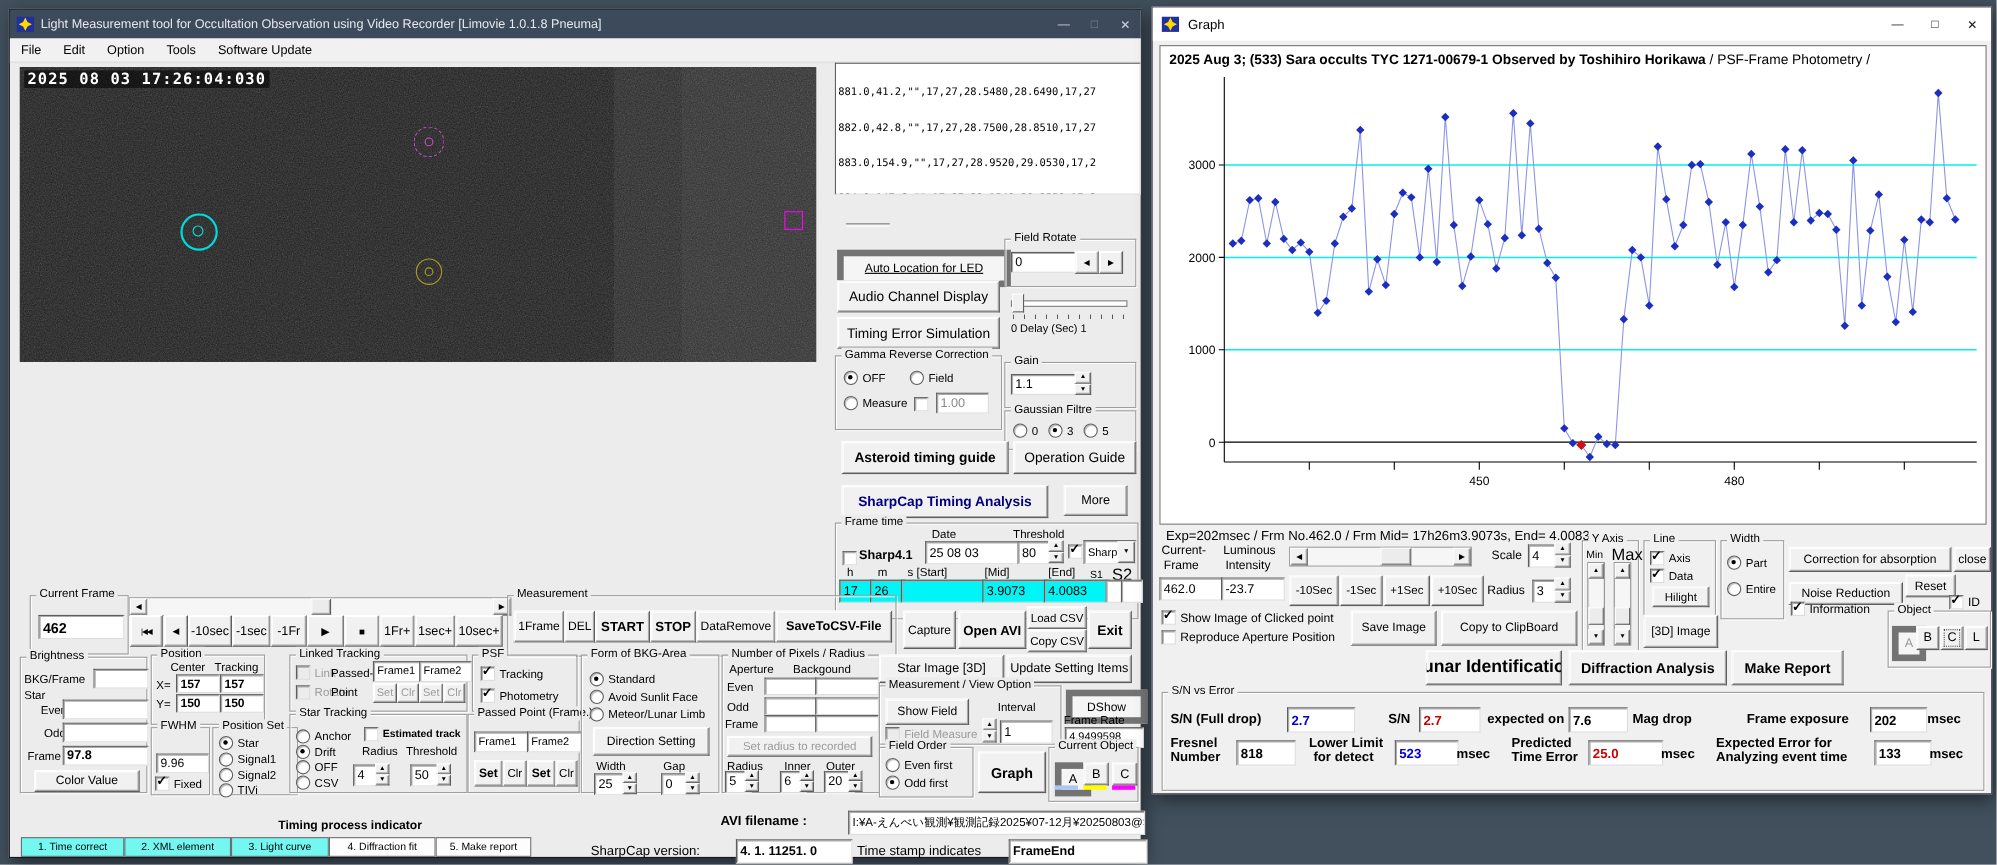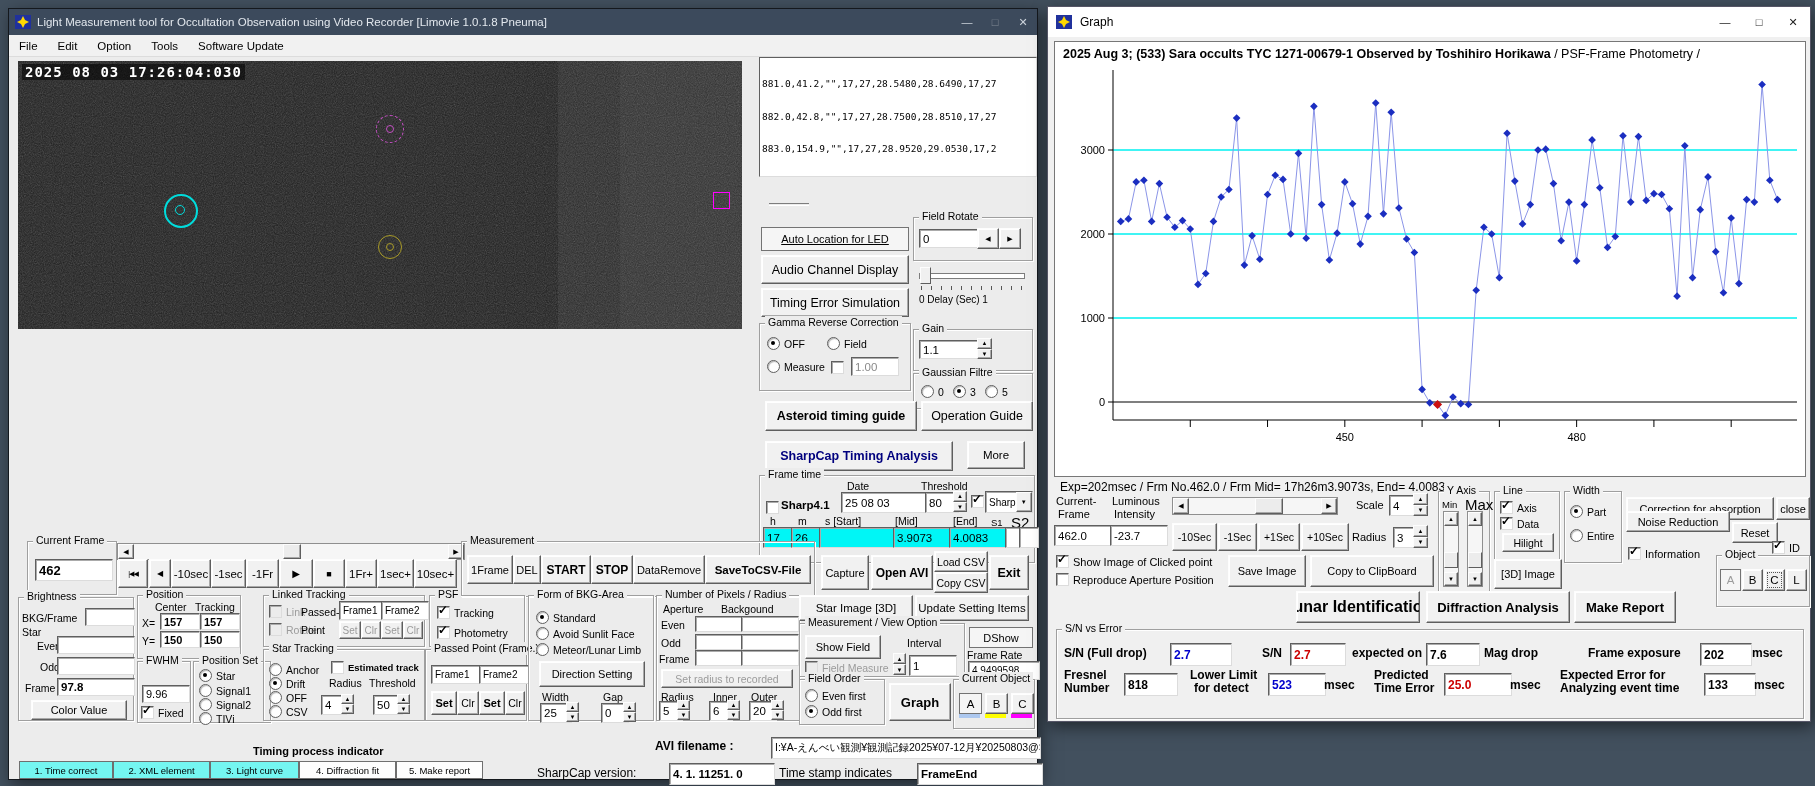--- a/index.html
+++ b/index.html
@@ -5,21 +5,21 @@
   html,body{margin:0;padding:0;}
   body{width:1815px;height:786px;background:#42505e;position:relative;overflow:hidden;
        font-family:"Liberation Sans",sans-serif;color:#000;}
   .win{position:absolute;background:#ececec;border:1px solid #14181d;box-shadow:3px 5px 16px rgba(0,0,0,.5);}
   .abs{position:absolute;}
   .lbl{position:absolute;font-size:10.5px;white-space:nowrap;line-height:12px;}
   .b{font-weight:bold;}
   .btn{position:absolute;display:flex;align-items:center;justify-content:center;font-size:11.5px;
        background:#f1f1f1;border:1px solid;border-color:#fdfdfd #5e5e5e #5e5e5e #fdfdfd;
        box-shadow:inset -1px -1px 0 #a9a9a9,inset 1px 1px 0 #fff;white-space:nowrap;cursor:default;overflow:hidden;}
-  .flat{background:#f5f5f5;border:1px solid #737373;box-shadow:none;}
+  .flat{background:#f5f5f5;border:6px solid #737373;box-shadow:none;}
   .fld{position:absolute;background:#fff;border:1px solid;border-color:#5f5f5f #dcdcdc #dcdcdc #5f5f5f;
        box-shadow:inset 1px 1px 0 #ababab;font-size:11.5px;padding:0 3px;display:flex;align-items:center;
        overflow:hidden;white-space:nowrap;}
   .cyan{background:#00f6f6;}
   .g{position:absolute;border:1px solid #9f9f9f;box-shadow:inset 1px 1px 0 #fff,1px 1px 0 #fff;}
   .leg{position:absolute;top:-8px;left:5px;background:#ececec;padding:0 3px;font-size:10.5px;white-space:nowrap;line-height:13px;}
   .w2 .leg{background:#f0f0f0;}
   .cb,.rb{position:absolute;display:flex;align-items:center;gap:4px;font-size:10.5px;white-space:nowrap;}
   .cb i{flex:none;width:11px;height:11px;background:#fff;border:1px solid;border-color:#5f5f5f #dcdcdc #dcdcdc #5f5f5f;
         box-shadow:inset 1px 1px 0 #ababab;position:relative;font-style:normal;}
@@ -721,21 +721,21 @@
       <i></i>
       <span>Part</span>
     </div>
   <div class="rb" style="left:522px;top:522px;">
       <i></i>
       <span>Entire</span>
     </div>
 
   <div class="btn" style="left:578px;top:490px;width:146px;height:21px;font-size:11px;">Correction for absorption</div>
   <div class="btn" style="left:728px;top:490px;width:32px;height:21px;font-size:11px;">close</div>
-  <div class="btn" style="left:578px;top:504px;width:102px;height:19px;font-size:11px;">Noise Reduction</div>
+  <div class="btn" style="left:578px;top:522px;width:102px;height:19px;font-size:11px;">Noise Reduction</div>
   <div class="btn" style="left:684px;top:515px;width:44px;height:19px;font-size:11px;">Reset</div>
   <div class="cb on" style="left:580px;top:540px;font-size:11px;">
       <i></i>
       <span>Information</span>
     </div>
   <div class="cb on" style="left:724px;top:534px;font-size:11px;">
       <i></i>
       <span>ID</span>
     </div>
 

